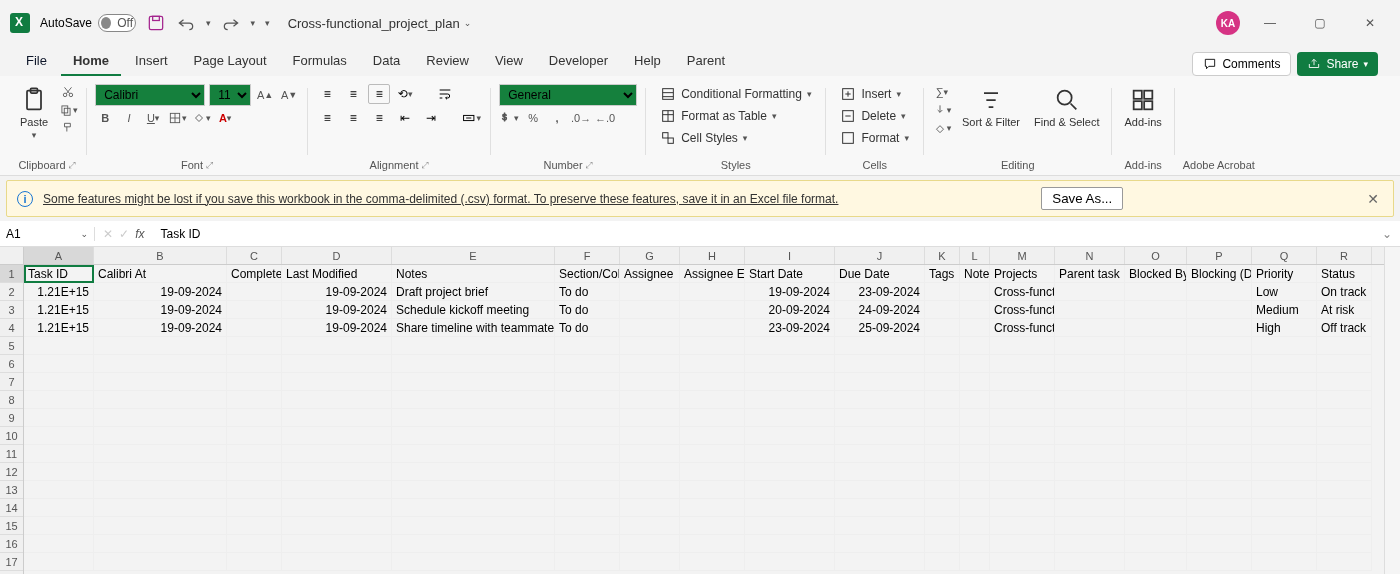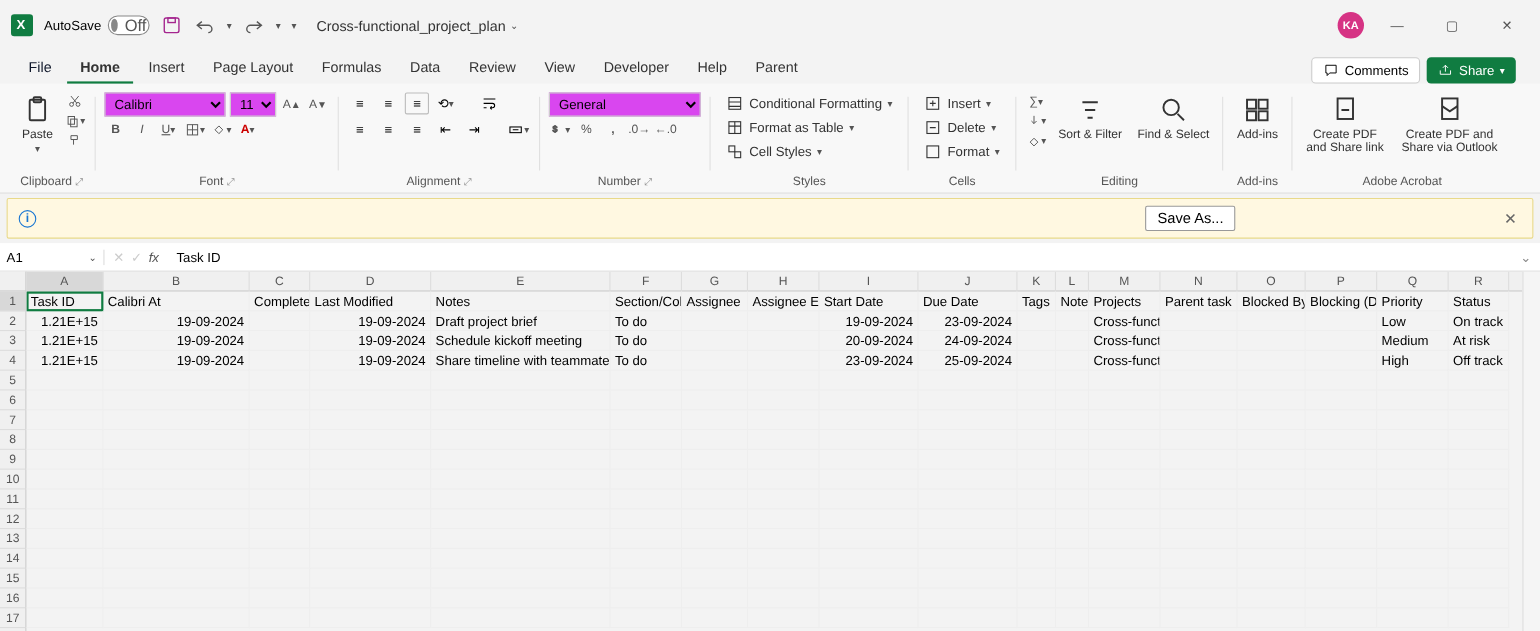--- a/index.html
+++ b/index.html
@@ -5,21 +5,21 @@
 * { box-sizing: border-box; margin: 0; padding: 0; font-family: "Segoe UI", Arial, sans-serif; }
 body { background: #f3f3f3; width: 1400px; height: 574px; overflow: hidden; font-size: 12px; }
 
 
 .titlebar { height: 46px; display: flex; align-items: center; padding: 0 10px; gap: 10px; }
 .excel-logo { width: 20px; height: 20px; background: #107c41; border-radius: 3px; position: relative; }
 .excel-logo::after { content: "X"; color: #fff; font-weight: bold; position: absolute; left: 5px; top: 2px; font-size: 12px; }
 .autosave { display: flex; align-items: center; gap: 6px; font-size: 12px; }
 .autosave-toggle { width: 38px; height: 18px; border-radius: 9px; border: 1px solid #888; display: flex; align-items: center; padding: 0 2px; background:#fff; }
 .autosave-toggle-knob { width: 12px; height: 12px; border-radius: 50%; background: #888; }
-.autosave-toggle span { font-size: 15px; margin-left: 6px; color:#555;}
+.autosave-toggle span { font-size: 12px; margin-left: 6px; color:#555;}
 .qa-btn { width: 20px; height: 20px; display: inline-flex; align-items: center; justify-content: center; color: #555; }
 .save-icon { color: #a4258e; }
 .filename { font-size: 13px; color: #333; padding: 4px 8px; display:flex; align-items:center; gap:4px;}
 .searchbox { flex: 0 0 360px; margin-left: 60px; height: 30px; background: #fff; border: 1px solid #ccc; border-radius: 4px; display: flex; align-items: center; padding: 0 10px; gap: 8px; }
 .searchbox input { border: none; outline: none; font-size: 13px; width: 100%; color:#666; }
 .title-spacer { flex: 1; }
 .user-avatar { width: 24px; height: 24px; border-radius: 50%; background: #d63384; color: #fff; font-size: 10px; display:flex;align-items:center;justify-content:center;font-weight:bold;}
 .win-btn { width: 40px; height: 30px; display:flex;align-items:center;justify-content:center;color:#555;font-size:12px;}
 
 
@@ -36,21 +36,21 @@
 .ribbon-group { display:flex; flex-direction:column; align-items:center; padding: 6px 8px 4px 8px; position:relative;}
 .ribbon-group-sep { width:1px; background:#e0e0e0; margin: 10px 0 20px 0;}
 .ribbon-group-label { font-size:11px; color:#555; margin-top:auto; padding-top:4px; display:flex;align-items:center;gap:3px;}
 .ribbon-group-label .dlaunch { font-size:9px;color:#888;}
 .rg-body { display:flex; gap:6px; align-items:flex-start;}
 .big-btn { display:flex;flex-direction:column;align-items:center;gap:2px;padding:2px 4px;font-size:11px;color:#333;}
 .big-btn svg {width:28px;height:28px;}
 .mini-btn { width:20px;height:16px;display:flex;align-items:center;justify-content:center;color:#555;font-size:11px;}
 .row {display:flex;gap:4px;align-items:center;}
 .col {display:flex;flex-direction:column;gap:2px;}
-.font-sel{border:1px solid #ccc;height:22px;font-size:12px;padding:0 4px;background:#d946ef;}
+.font-sel{border:1px solid #ccc;height:22px;font-size:12px;padding:0 4px;background:#15803d;}
 .align-btn{width:22px;height:20px;display:flex;align-items:center;justify-content:center;border:1px solid transparent;}
 .align-btn.boxed{border:1px solid #bbb;border-radius:2px;}
 .cmd-btn { display:flex;align-items:center;gap:5px;padding:2px 6px;font-size:12px;color:#333;white-space:nowrap;}
 .cmd-btn svg{width:16px;height:16px;}
 .dd{font-size:9px;color:#555;}
 
 
 .warnbar { background: #fff8e1; border: 1px solid #e8d98a; margin: 4px 6px; padding: 6px 10px; display:flex;align-items:center;gap:10px;font-size:12px;border-radius:2px;}
 .warnbar .warn-icon{width:16px;height:16px;border:1.5px solid #1976d2;border-radius:50%;display:flex;align-items:center;justify-content:center;color:#1976d2;font-weight:bold;font-size:11px;}
 .warnbar .title{font-weight:600;}
@@ -416,44 +416,29 @@
         </svg>
         <span>Add-ins</span>
       </div>
     <div class="ribbon-group-label">
         <span>Add-ins</span>
       </div>
   </div>
   <div class="ribbon-group-sep"></div>
 
   <div class="ribbon-group">
-    <div class="rg-body">
-      <div class="big-btn">
-          <svg viewBox="0 0 24 24">
-            <rect x="6" y="3" width="12" height="16"></rect>
-            <path d="M9 12h6"></path>
-          </svg>
-          <span style="text-align:center;line-height:1.1;max-width:72px">Create PDF and Share link</span>
-        </div>
-      <div class="big-btn">
-          <svg viewBox="0 0 24 24">
-            <rect x="6" y="3" width="12" height="16"></rect>
-            <path d="M6 9l6 4 6-4"></path>
-          </svg>
-          <span style="text-align:center;line-height:1.1;max-width:90px">Create PDF and Share via Outlook</span>
-        </div>
-    </div>
     <div class="ribbon-group-label">
         <span>Adobe Acrobat</span>
       </div>
   </div>
 </div>
 
 <div class="warnbar">
   <div class="warn-icon">i</div>
+  <span class="link">Some features might be lost if you save this workbook in the comma-delimited (.csv) format. To preserve these features, save it in an Excel file format.</span>
   <div class="spacer"></div>
   <button class="wb-btn">Save As...</button>
   <div style="width:220px"></div>
   <div class="close">✕</div>
 </div>
 
 <div class="fbar">
   <div class="namebox">
       <span>A1</span>
       <span class="dd">⌄</span>

